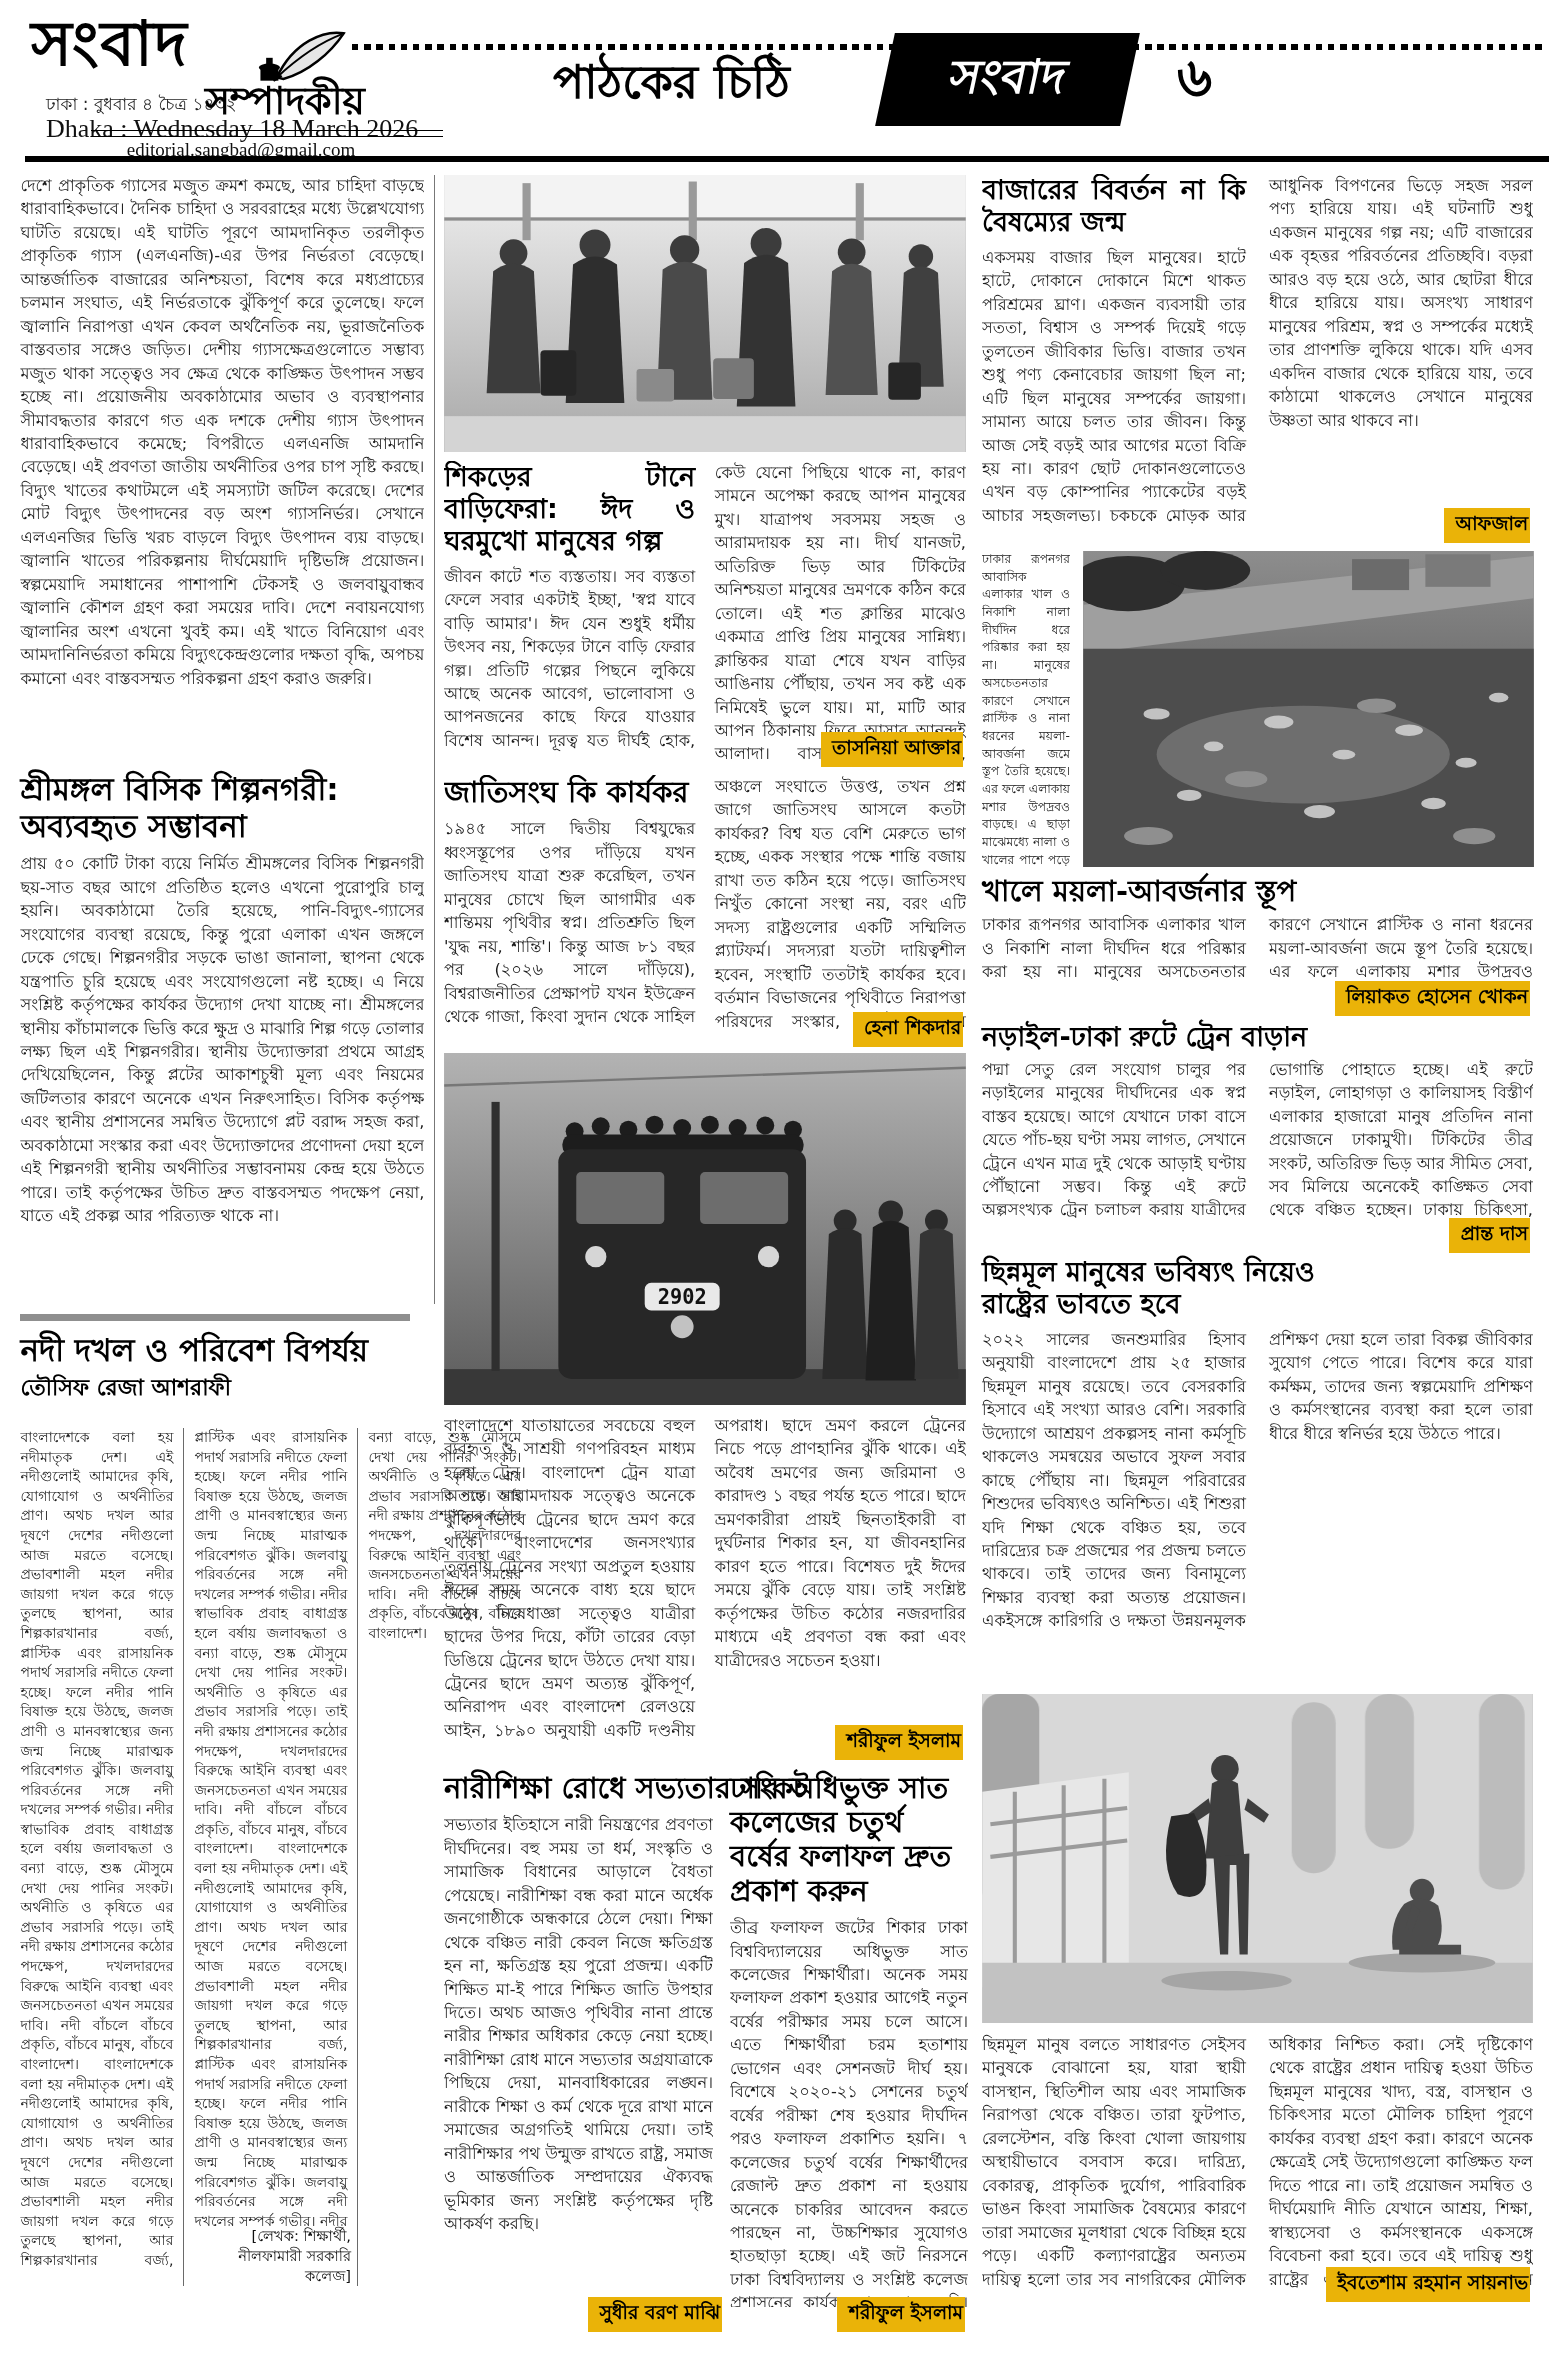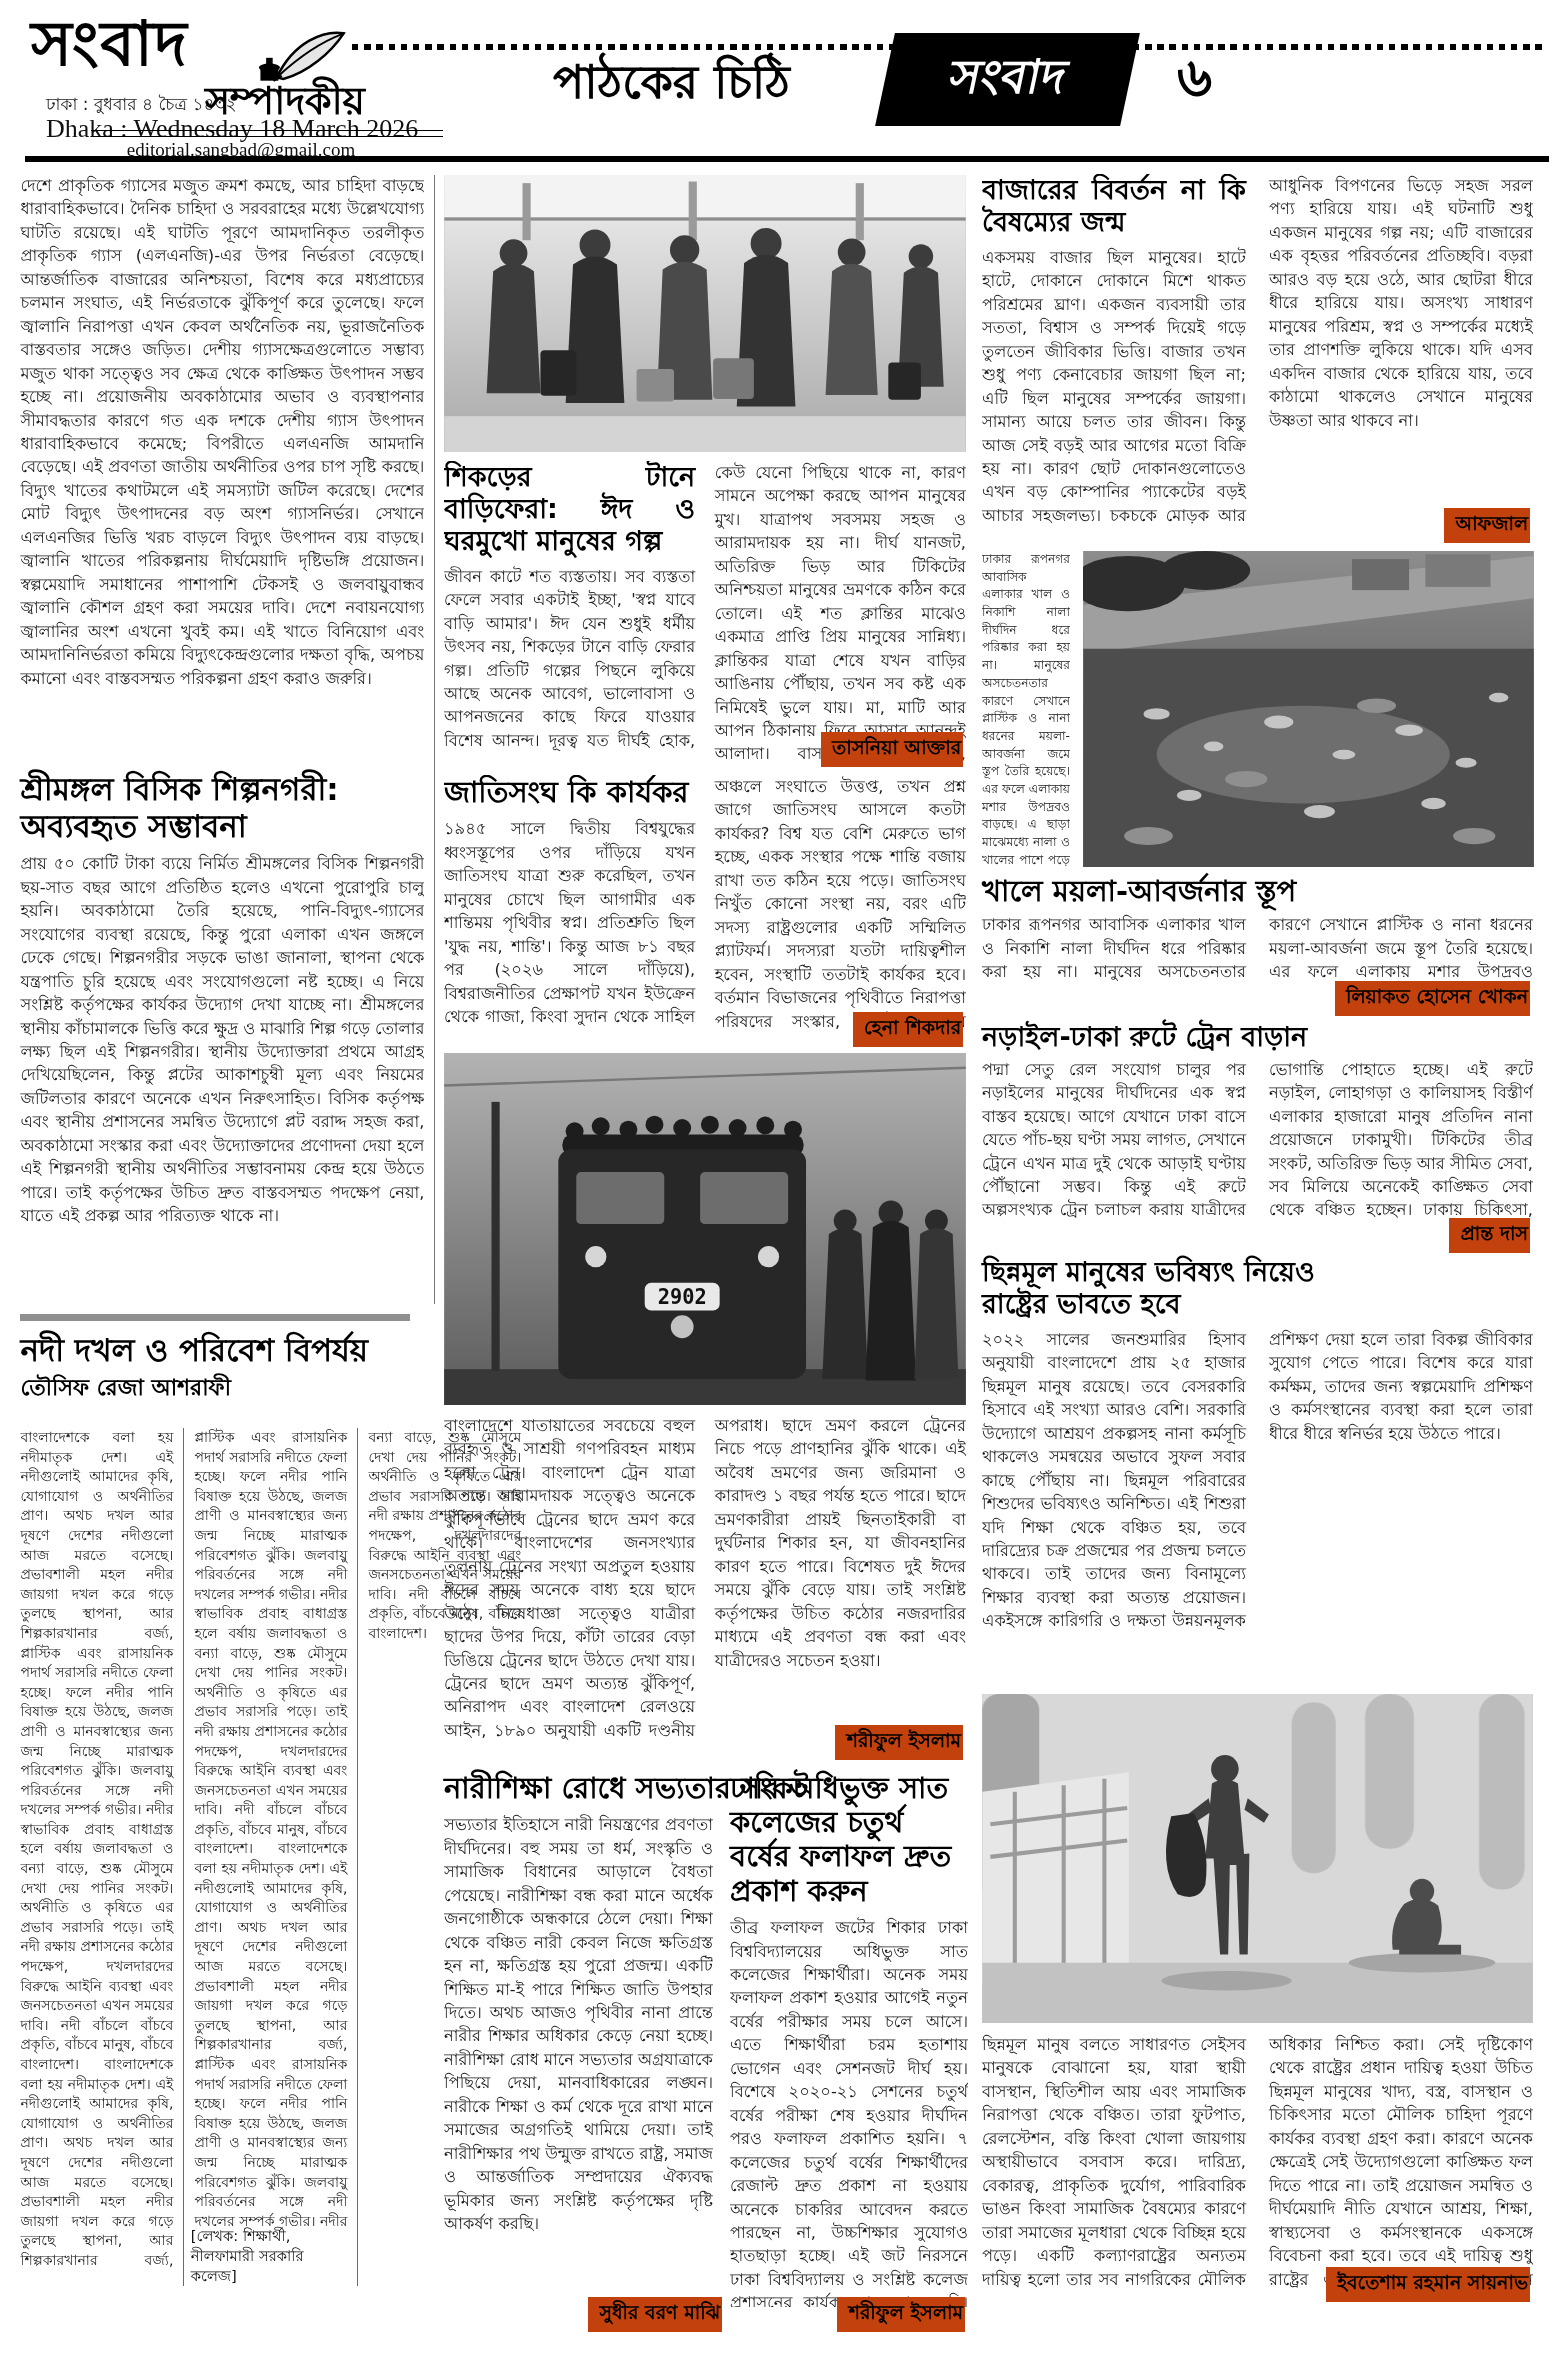--- a/index.html
+++ b/index.html
@@ -26,23 +26,23 @@
   
   .art{position:absolute;}
   .headline{font-weight:800;color:#000;line-height:1.18;margin:0 0 8.2px 0;}
   .h-xl{font-size:34px;}
   .h-lg{font-size:31px;}
   .h-md{font-size:27px;}
   .h-sm{font-size:29px;}
   .body-txt{font-size:16.3px;line-height:1.44;text-align:justify;color:#1c1c1c;overflow:hidden;height:100%;}
   .cols2{columns:2;column-gap:19.6px;column-fill:auto;}
   .cols3{columns:3;column-gap:21px;column-rule:0.8px solid #6a6a6a;column-fill:auto;font-size:14px;line-height:1.4;}
-  .byl{position:absolute;right:3.3px;bottom:0;font-weight:800;font-size:19px;color:#000;background:#c2410c;padding:1.6px 1.6px 1.6px 11.4px;}
+  .byl{position:absolute;right:3.3px;bottom:0;font-weight:800;font-size:19px;color:#000;background:#eab308;padding:1.6px 1.6px 1.6px 11.4px;}
   .byl-under{font-weight:800;font-size:22px;color:#000;margin-top:1.6px;}
-  .author-tag{position:absolute;left:34%;width:32%;bottom:0;font-size:14.7px;background:#fff;line-height:1.35;}
+  .author-tag{position:absolute;left:34%;width:32%;bottom:0;text-align:right;font-size:14.7px;background:#fff;line-height:1.35;}
   .side-note{font-size:12.2px;line-height:1.45;text-align:justify;overflow:hidden;color:#222;}
   .photo{position:absolute;overflow:hidden;background:#bdbdbd;}
   .photo svg{display:block;}
 </style>
 </head>
 <body>
 
 <header>
   <div class="abs logo" style="left:31px;top:13px;">সংবাদ</div>
   <span class="abs" style="left:249px;top:24.5px;">

